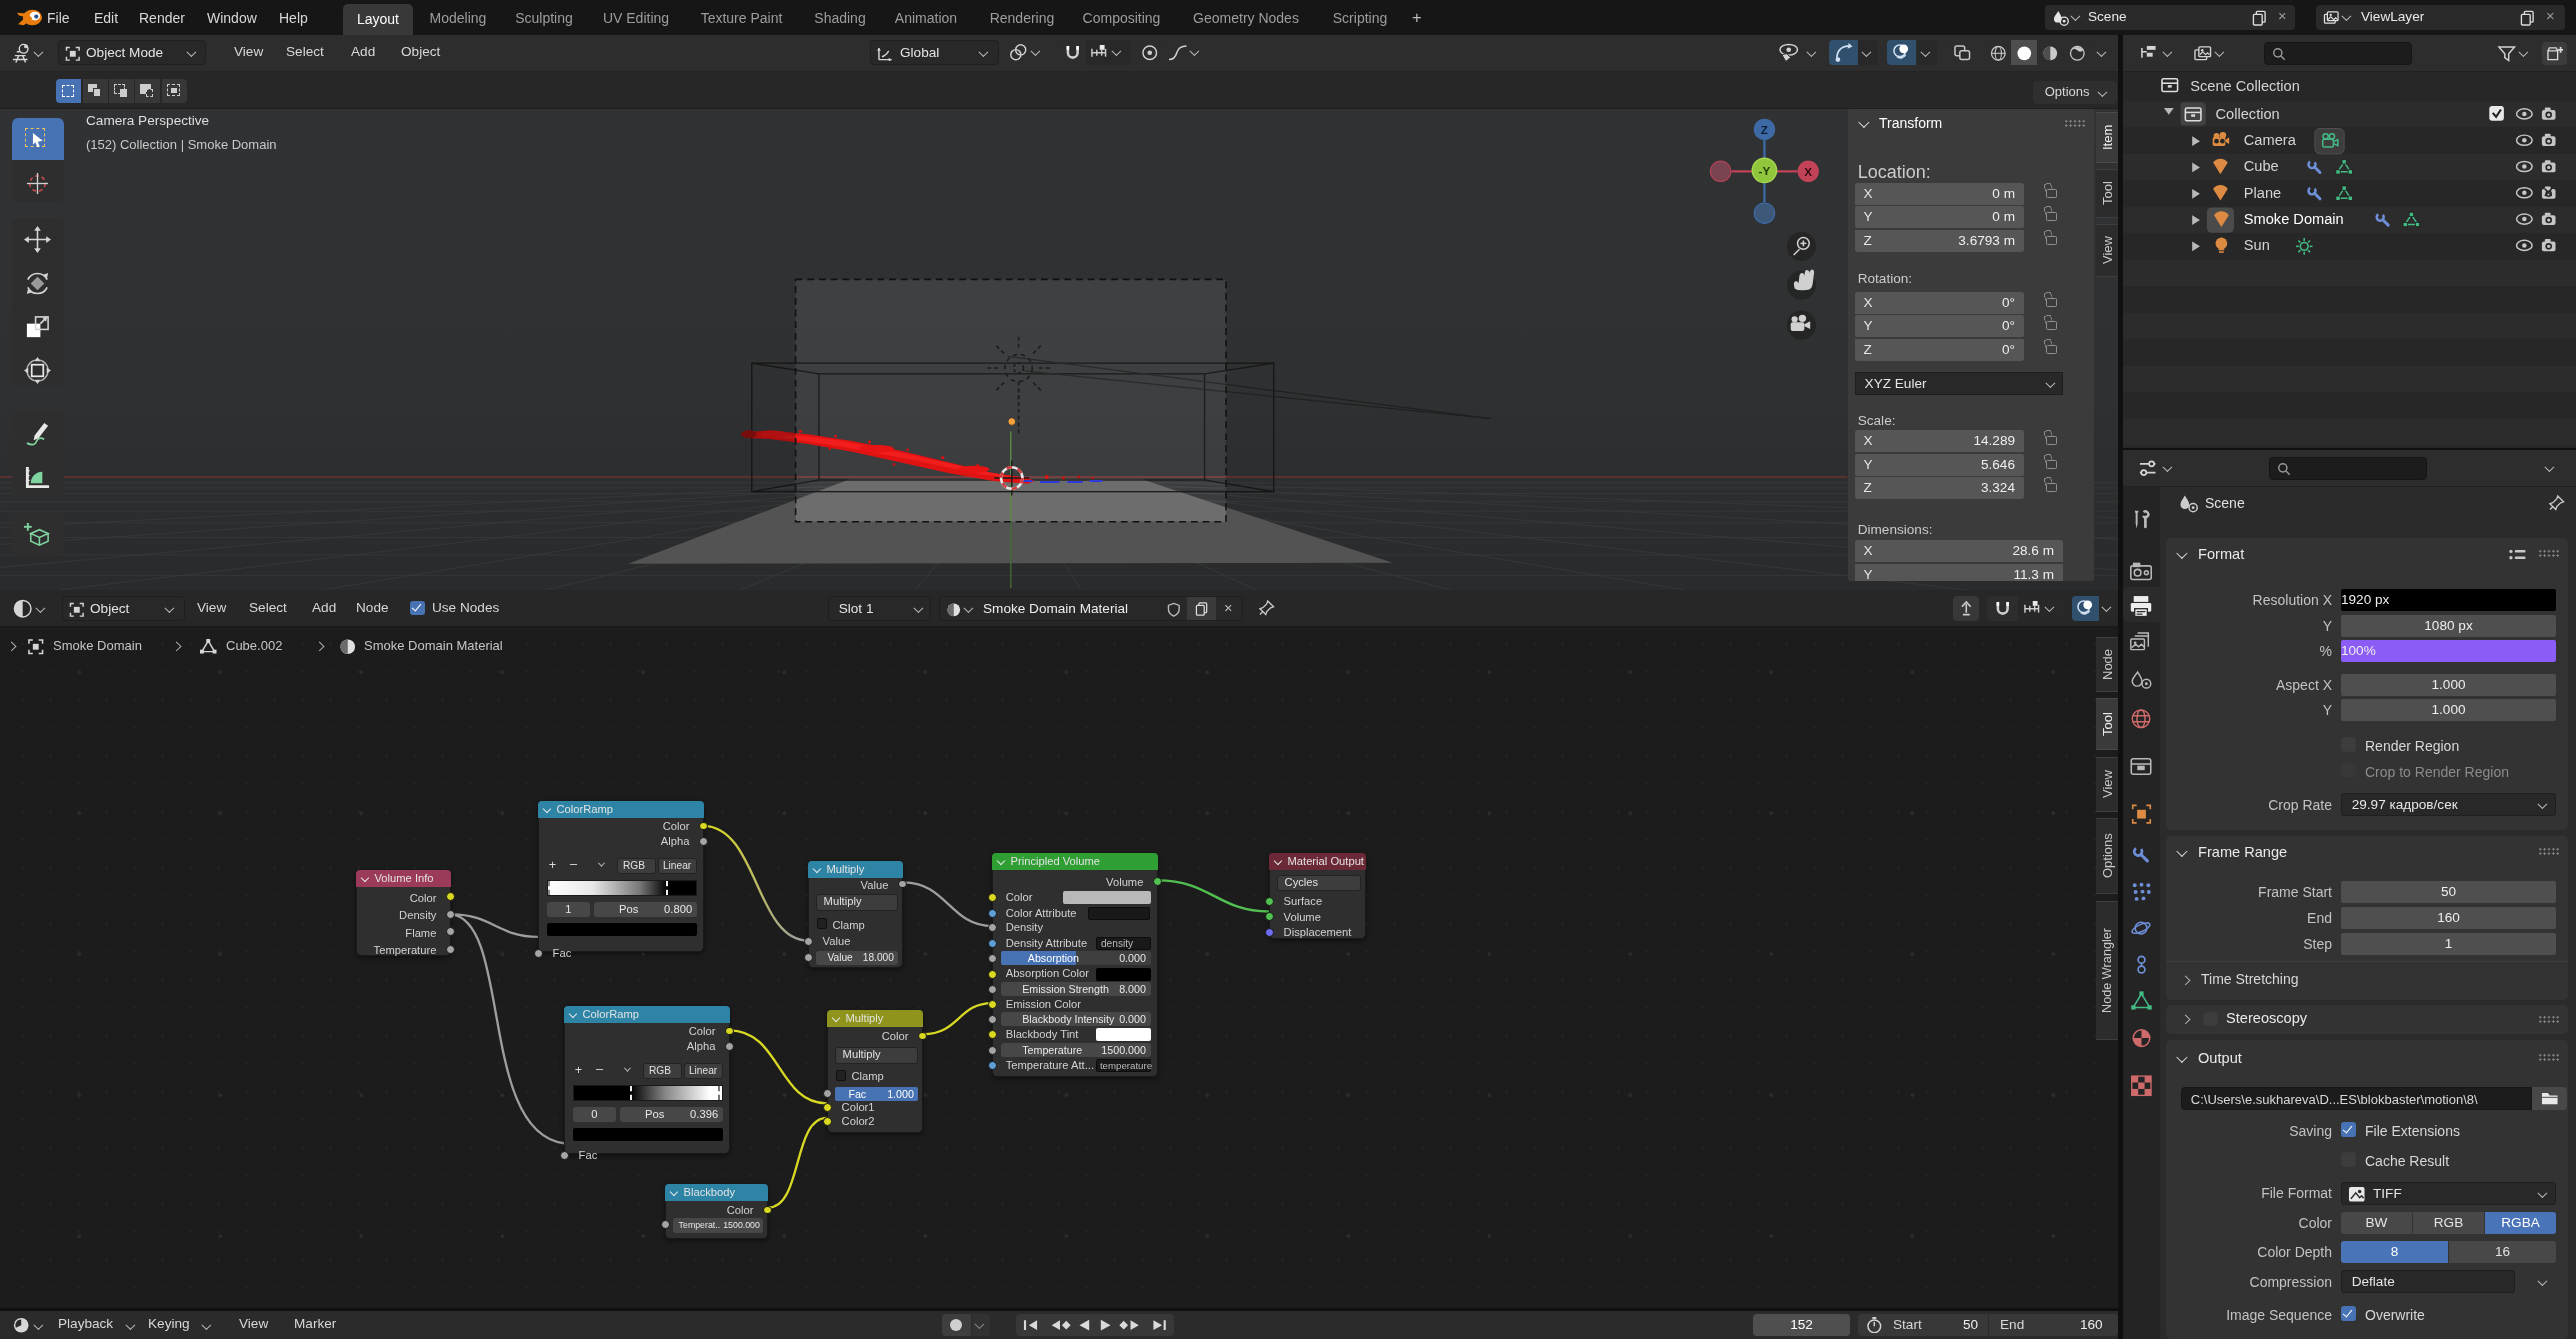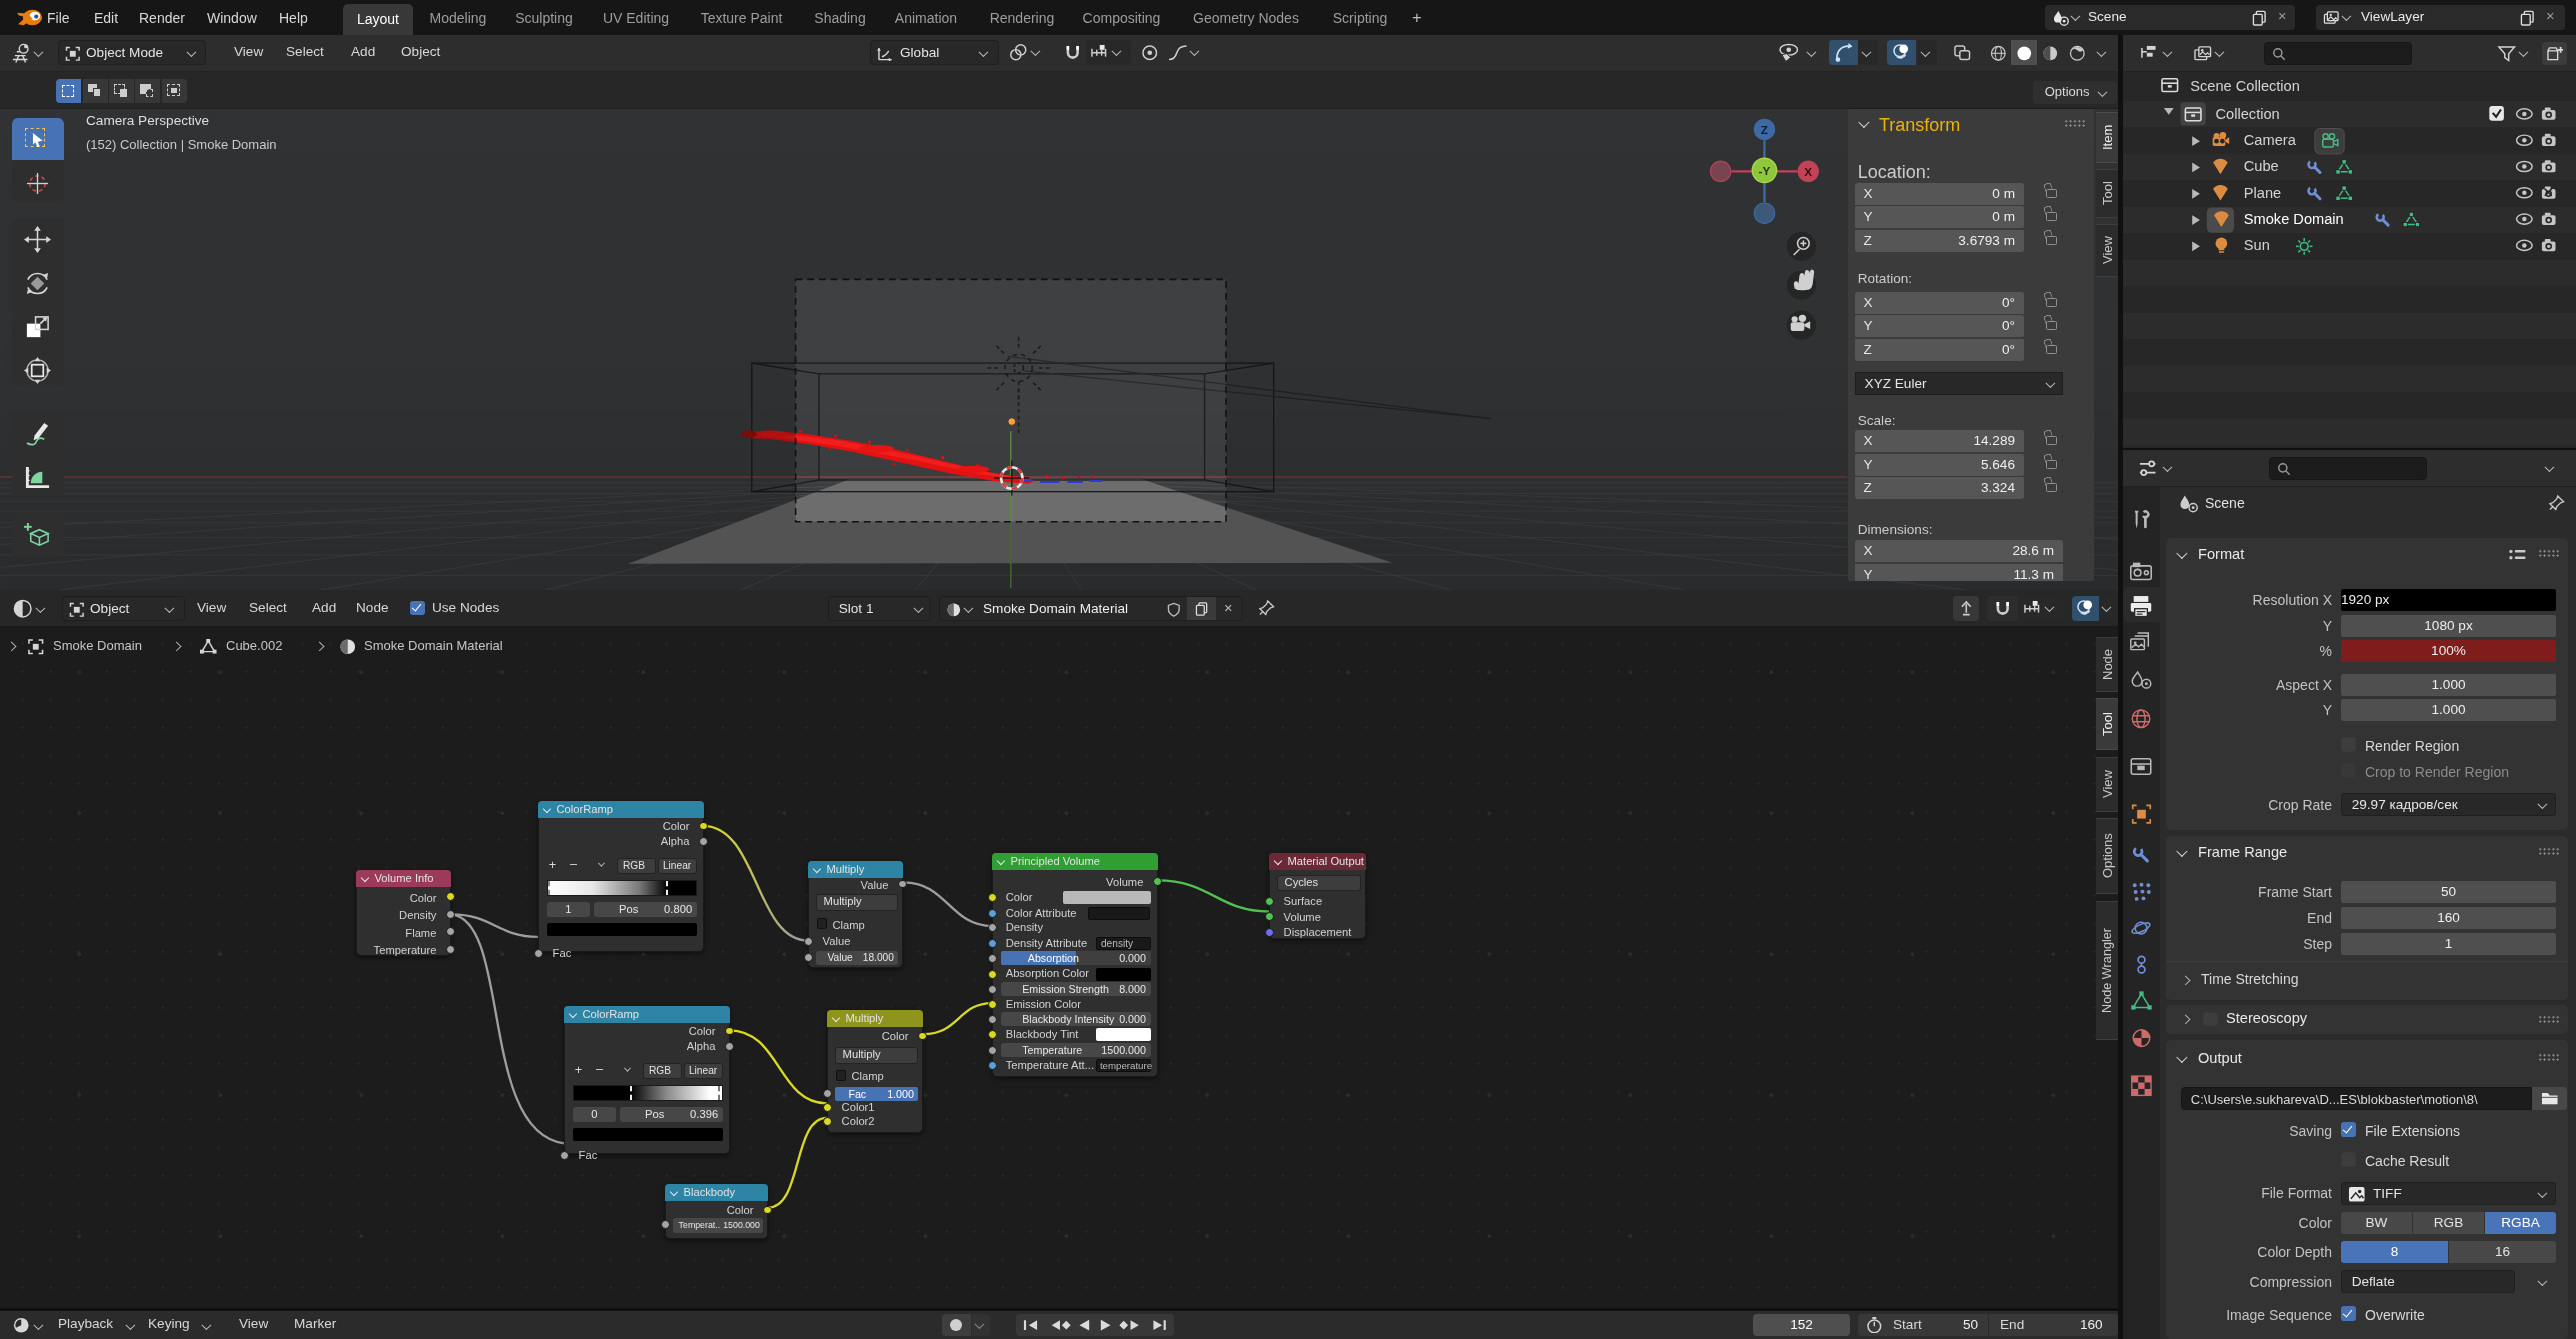--- a/index.html
+++ b/index.html
@@ -458,21 +458,21 @@
         <line x1="5" y1="1" x2="5" y2="9"></line>
         <line x1="1" y1="5" x2="9" y2="5"></line>
       </g>
   </svg>
 
   <div class="tx" style="left:86px;top:78px;font-size:13.6px;color:#dedede">Camera Perspective</div>
   <div class="tx" style="left:86px;top:102px;font-size:13px;color:#c9c9c9">(152) Collection | Smoke Domain</div>
 
   <div class="a" style="left:1848px;top:74px;width:246px;height:472px;background:#3b3b3b;border-radius:1.9px;overflow:hidden">
     <span class="cup" style="position:absolute;left:11.7px;top:11.7px"></span>
-    <div class="tx" style="left:31px;top:5.8px;font-size:18px;color:#eab308">Transform</div>
+    <div class="tx" style="left:31px;top:5.8px;font-size:14px;color:#ffffff">Transform</div>
     <div class="dots" style="left:216px;top:9.7px"></div>
     <div class="tx" style="left:9.7px;top:53px;font-size:18px;color:#cbcbcb">Location:</div>
     <div class="fld" style="left:6.8px;top:74px;width:169px;border-radius:2.9px 2.9px 0 0">
         <b>X</b>
         <i>0 m</i>
       </div>
     <div class="fld" style="left:6.8px;top:97px;width:169px">
         <b>Y</b>
         <i>0 m</i>
       </div>
@@ -1205,21 +1205,21 @@
       <circle cx="2" cy="9" r="1.7"></circle>
         <rect x="6" y="7.6" width="11" height="2.6" rx="1"></rect>
     </svg>
     <div class="dots" style="left:372px;top:10.7px"></div>
   </div>
   <div class="tx" style="left:0;top:142px;width:209px;text-align:right;font-size:14px;color:#c3c3c3">Resolution X</div>
   <div class="fld" style="left:218px;top:139px;width:215px;background:#000000;">1920 px</div>
   <div class="tx" style="left:0;top:168px;width:209px;text-align:right;font-size:14px;color:#c3c3c3">Y</div>
   <div class="fld" style="left:218px;top:165px;width:215px;background:#4f4f4f;text-align:center">1080 px</div>
   <div class="tx" style="left:0;top:193px;width:209px;text-align:right;font-size:14px;color:#c3c3c3">%</div>
-  <div class="fld" style="left:218px;top:190px;width:215px;background:#7f1d1d;text-align:center">100%</div>
+  <div class="fld" style="left:218px;top:190px;width:215px;background:#8b5cf6;text-align:left">100%</div>
   <div class="tx" style="left:0;top:227px;width:209px;text-align:right;font-size:14px;color:#c3c3c3">Aspect X</div>
   <div class="fld" style="left:218px;top:224px;width:215px;background:#4f4f4f;text-align:center">1.000</div>
   <div class="tx" style="left:0;top:252px;width:209px;text-align:right;font-size:14px;color:#c3c3c3">Y</div>
   <div class="fld" style="left:218px;top:249px;width:215px;background:#4f4f4f;text-align:center">1.000</div>
   <div class="cb" style="left:218px;top:287px;background:#3d3d3d"></div>
   <div class="tx" style="left:242px;top:288px;font-size:14px;color:#d8d8d8">Render Region</div>
   <div class="cb" style="left:218px;top:313px;background:#3d3d3d;opacity:0.55"></div>
   <div class="tx" style="left:242px;top:314px;font-size:14px;color:#8b8b8b">Crop to Render Region</div>
   <div class="tx" style="left:0;top:347px;width:209px;text-align:right;font-size:14px;color:#c3c3c3">Crop Rate</div>
   <div class="a" style="left:218px;top:343px;width:215px;height:23.4px;background:#282828;border:1px solid #1f1f1f;border-radius:2.9px">

